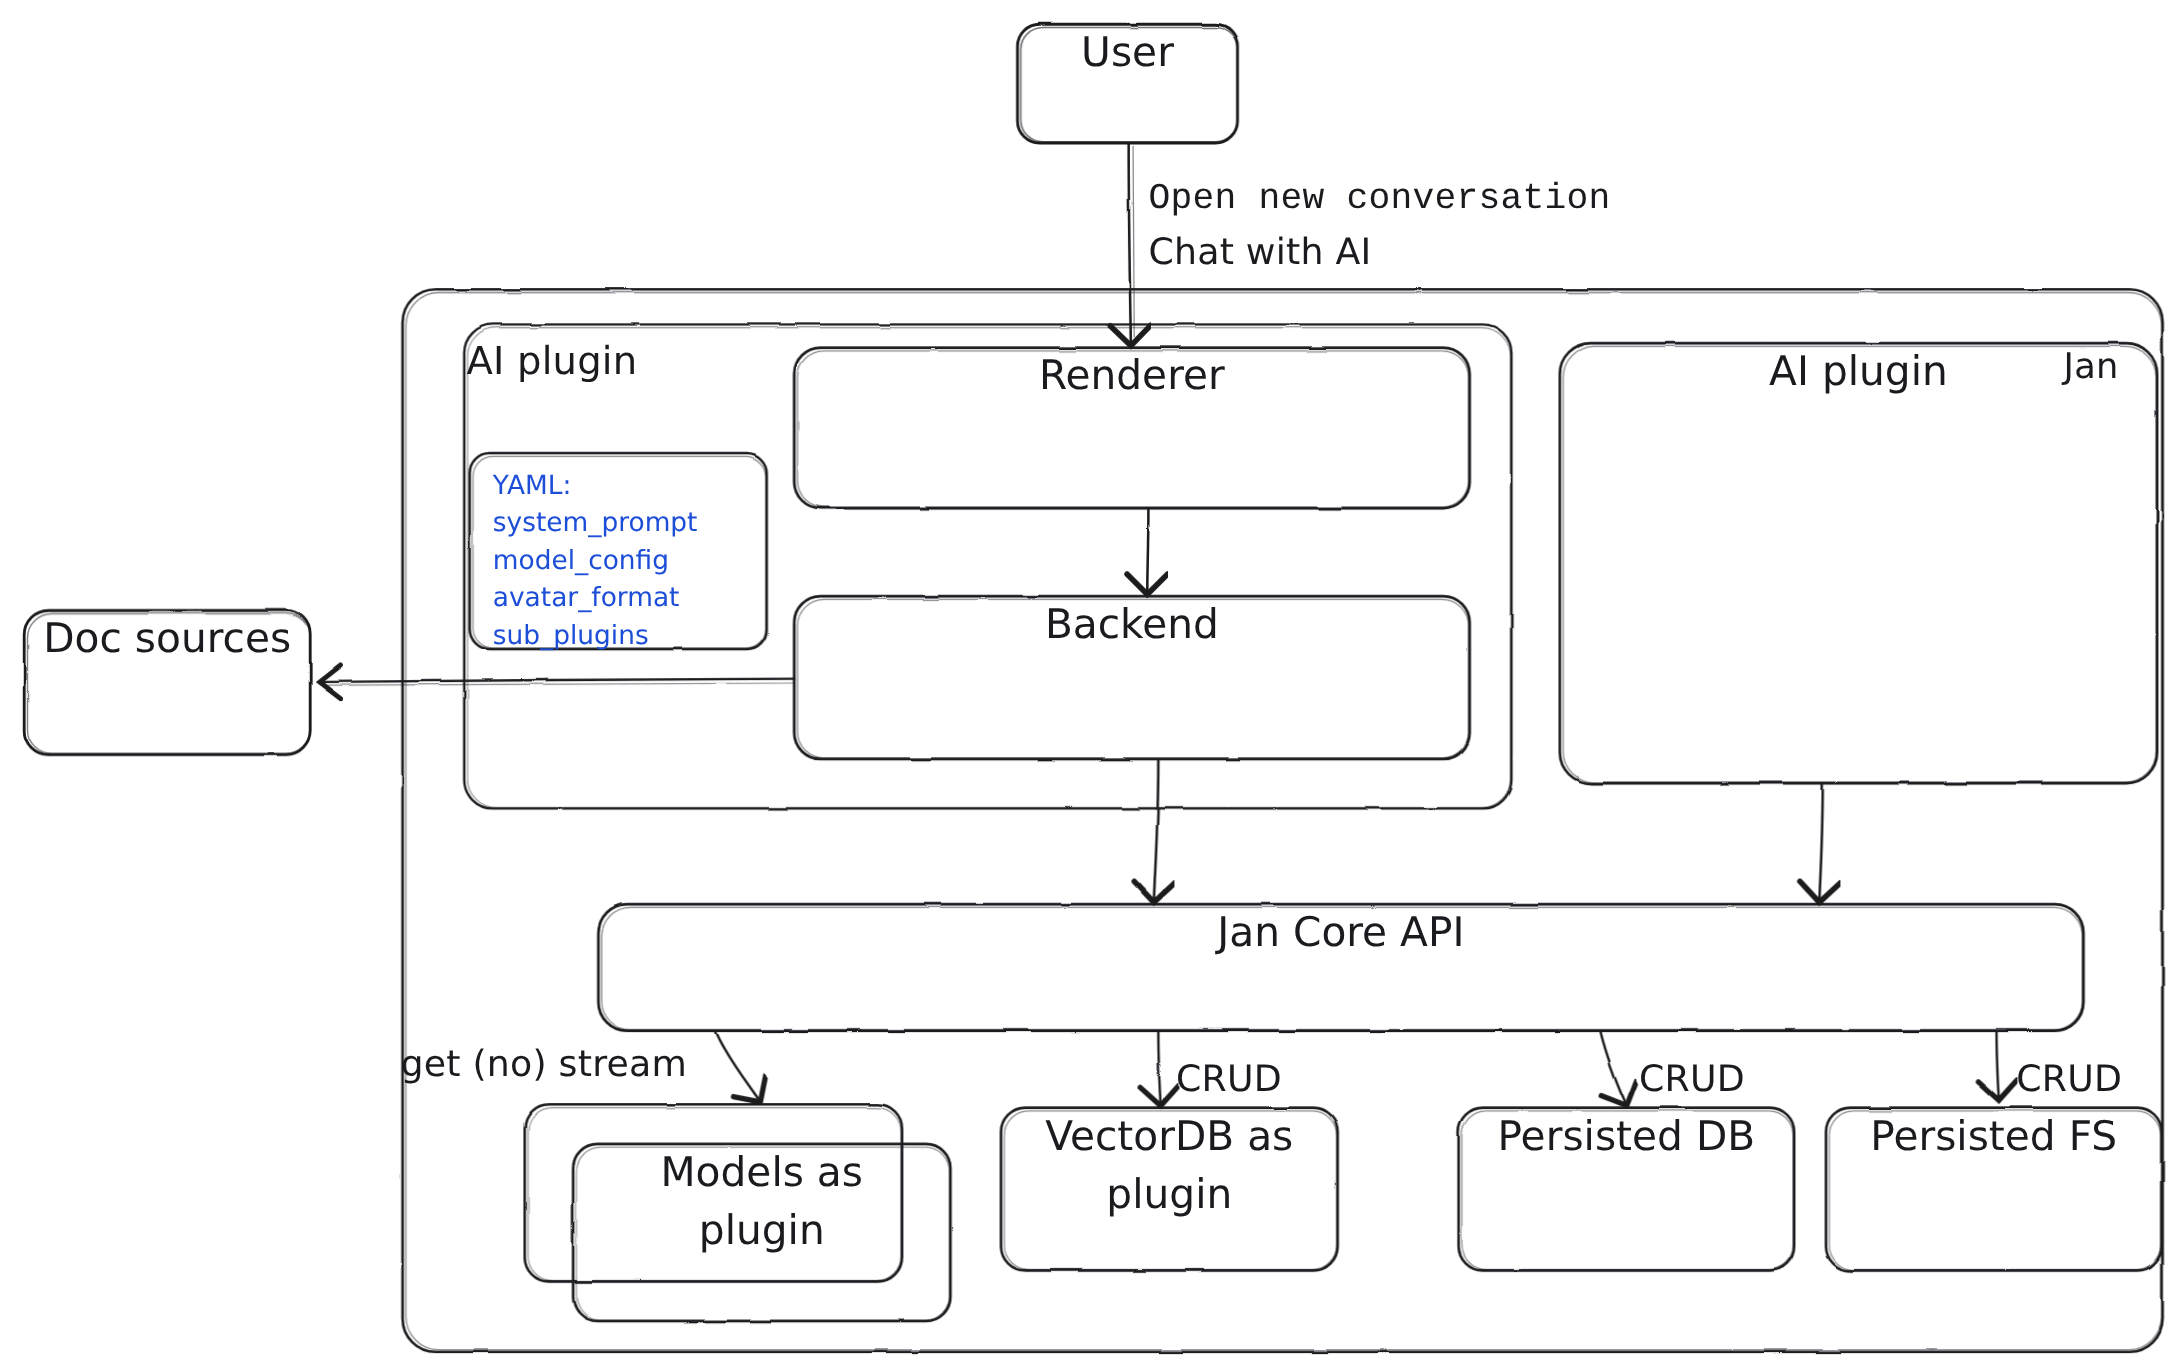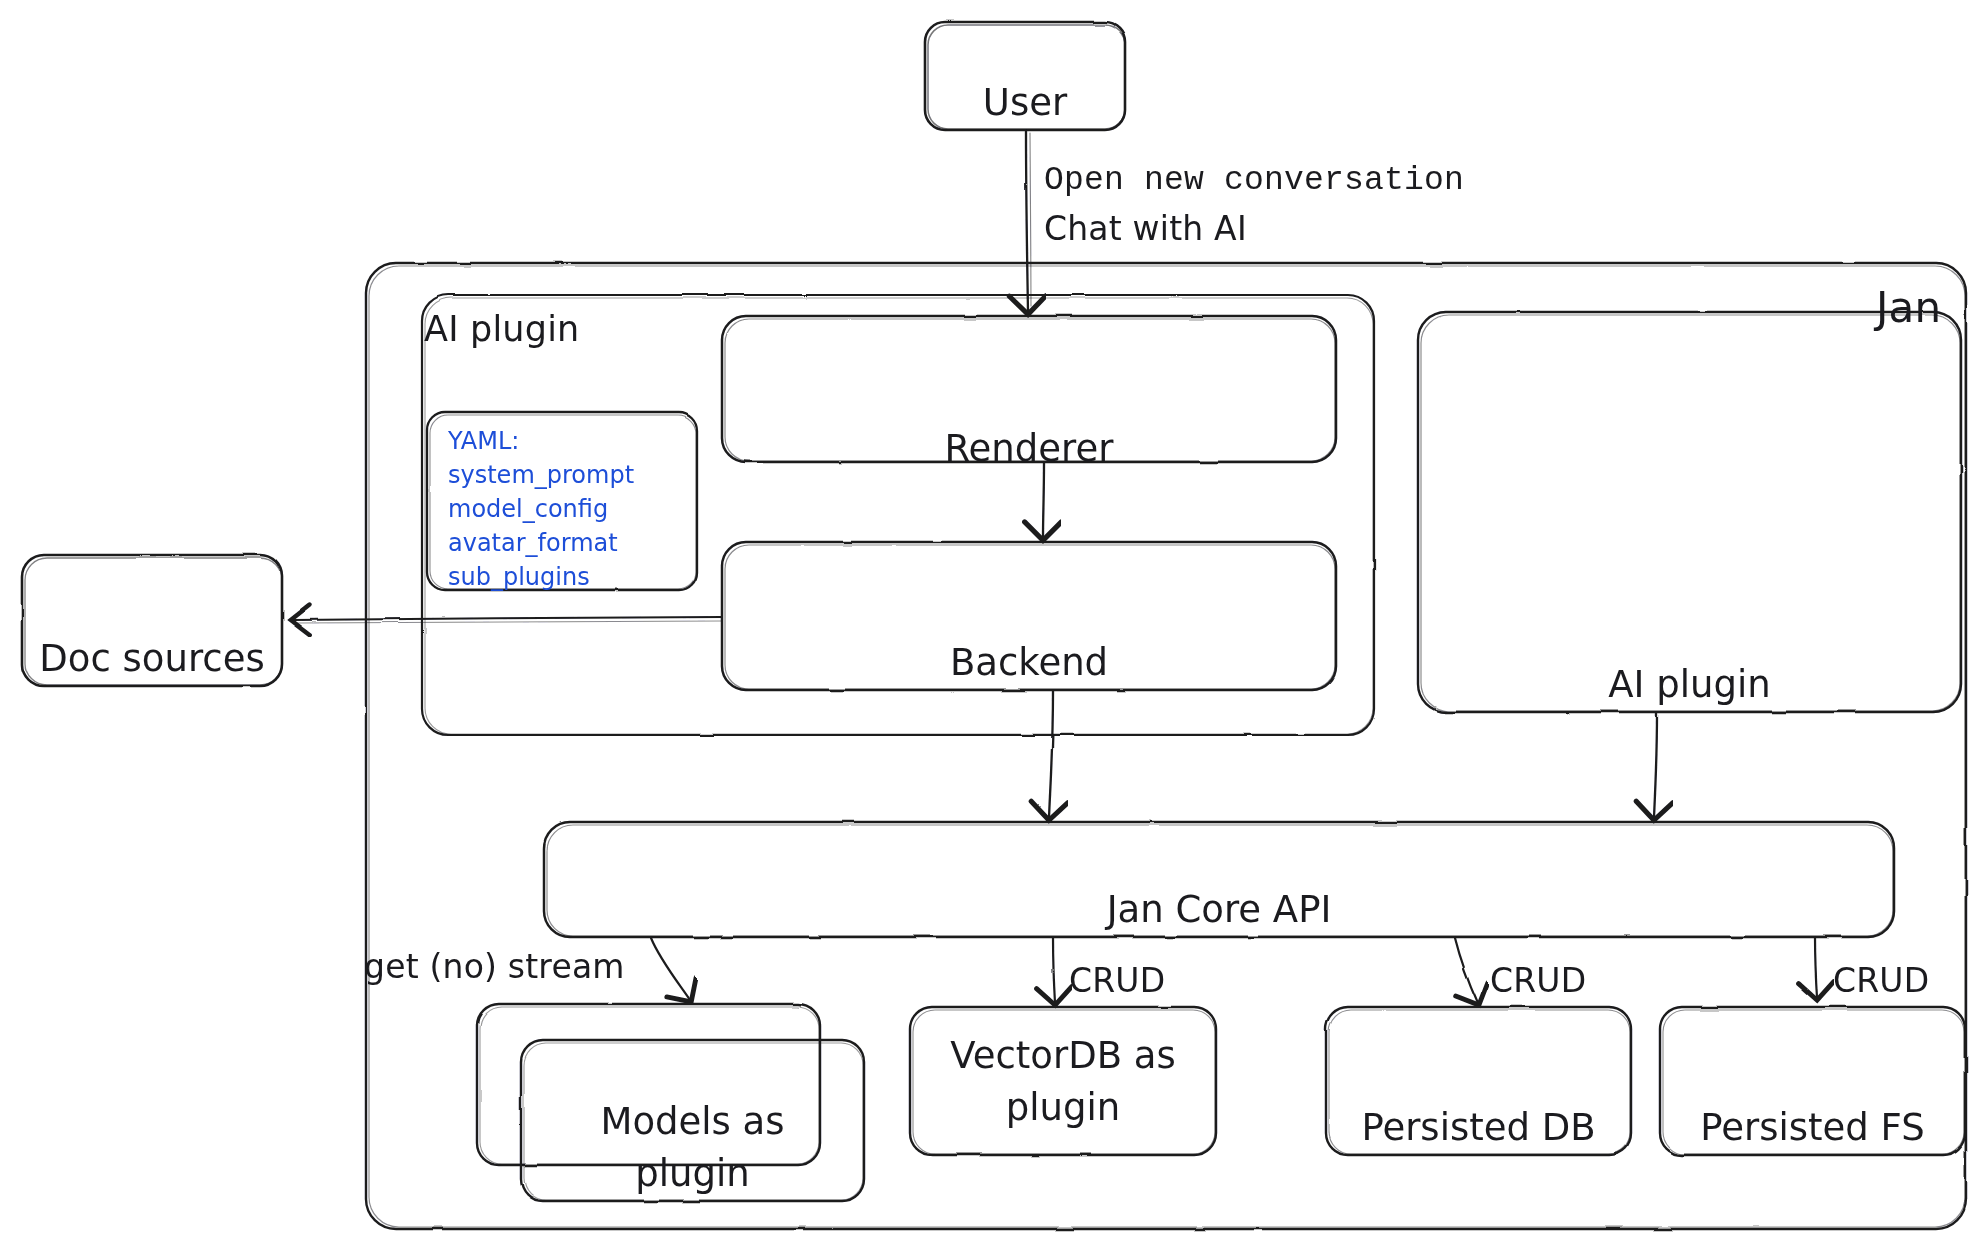--- a/index.html
+++ b/index.html
@@ -27,21 +27,21 @@
     color: #1b1b1f;
     font-family: "DejaVu Sans", sans-serif;
     white-space: pre;
     line-height: 1.28;
     letter-spacing: 0.2px;
     pointer-events: none;
   }
   .node-wrap {
     position: absolute;
     display: flex;
-    align-items: flex-end;
+    align-items: flex-start;
     justify-content: center;
     text-align: center;
   }
   .node-wrap .t {
     font-size: 37px;
     color: #1b1b1f;
     line-height: 1.42;
     white-space: pre-line;
   }
   .group-title {
@@ -50,21 +50,21 @@
   .edge-label {
     font-size: 33px;
   }
   .yaml-block {
     position: absolute;
     font-size: 24px;
     line-height: 1.42;
     color: #1d4ed8;
     white-space: pre-line;
   }
-  .container-title { font-size: 42px; }
+  .container-title { font-size: 32px; margin-top: 32px; }
 </style>
 </head>
 <body>
 
 <div id="canvas">
 
   <svg id="sketch" viewBox="0 0 1981 1246">
     <defs>
       <filter id="rough">
         <feTurbulence type="fractalNoise" baseFrequency="0.022" numOctaves="2" seed="7" result="noise"></feTurbulence>

